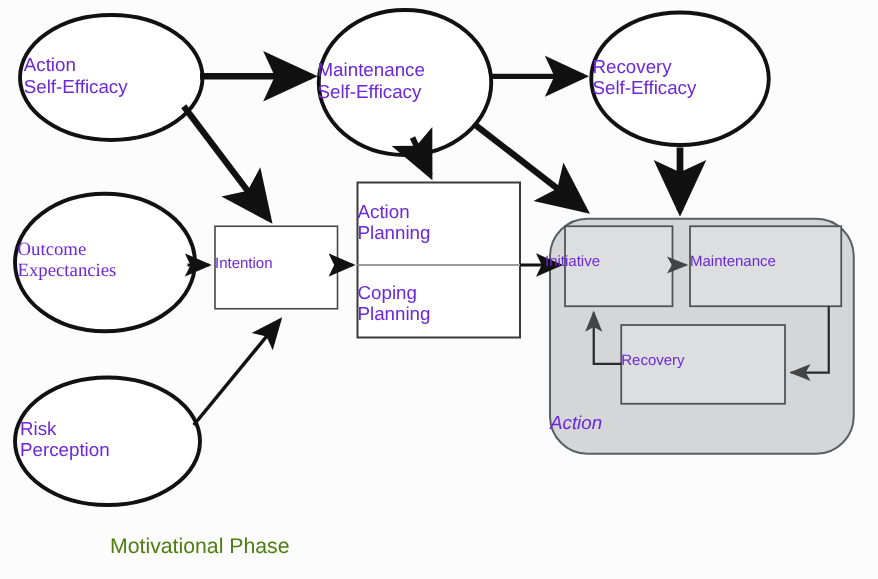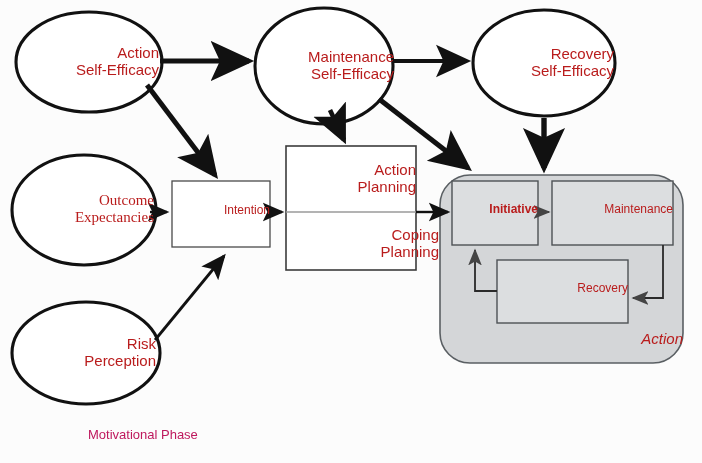--- a/index.html
+++ b/index.html
@@ -17,32 +17,32 @@
   }
   #diagram-svg {
     position: absolute;
     left: 0;
     top: 0;
     width: 702px;
     height: 463px;
   }
   .node-label {
     position: absolute;
-    text-align: right;
-    color: #b91c1c;
+    text-align: left;
+    color: #6d28d9;
     line-height: 1.16;
     white-space: pre-line;
     pointer-events: none;
     font-family: "Liberation Sans", sans-serif;
   }
   .ellipse-label { font-size: 15px; }
   .box-label     { font-size: 12px; }
   .plan-label    { font-size: 15px; }
   .action-label  { font-size: 15px; font-style: italic; }
-  .phase-label   { font-size: 13px; text-align: left; color: #be185d; }
+  .phase-label   { font-size: 17px; text-align: left; color: #4d7c0f; }
   .grey-fill  { fill: #d4d6d8; }
   .grey-inner { fill: #dcdee0; }
 </style>
 </head>
 <body>
 
 <div id="stage">
 
   <svg id="diagram-svg" viewBox="0 0 702 463">
     <defs>
@@ -114,24 +114,24 @@
 Expectancies</div>
 
   <div class="node-label ellipse-label" style="left:16px;  top:335px; width:140px;">Risk
 Perception</div>
 
   <div class="node-label box-label" style="left:172px; top:204px; width:98px;">Intention</div>
 
   <div class="node-label plan-label" style="left:286px; top:161px; width:130px;">Action
 Planning</div>
 
-  <div class="node-label plan-label" style="left:297px; top:226px; width:142px;">Coping
+  <div class="node-label plan-label" style="left:286px; top:226px; width:142px;">Coping
 Planning</div>
 
-  <div class="node-label box-label" style="left:452px; top:203px; width:86px;font-weight:bold;">Initiative</div>
+  <div class="node-label box-label" style="left:436px; top:203px; width:86px;">Initiative</div>
 
   <div class="node-label box-label" style="left:552px; top:203px; width:121px;">Maintenance</div>
 
   <div class="node-label box-label" style="left:497px; top:282px; width:131px;">Recovery</div>
 
   <div class="node-label action-label" style="left:440px; top:330px; width:243px;">Action</div>
 
   <div class="node-label phase-label" style="left:88px;  top:427px; width:220px;">Motivational Phase</div>
 
 

